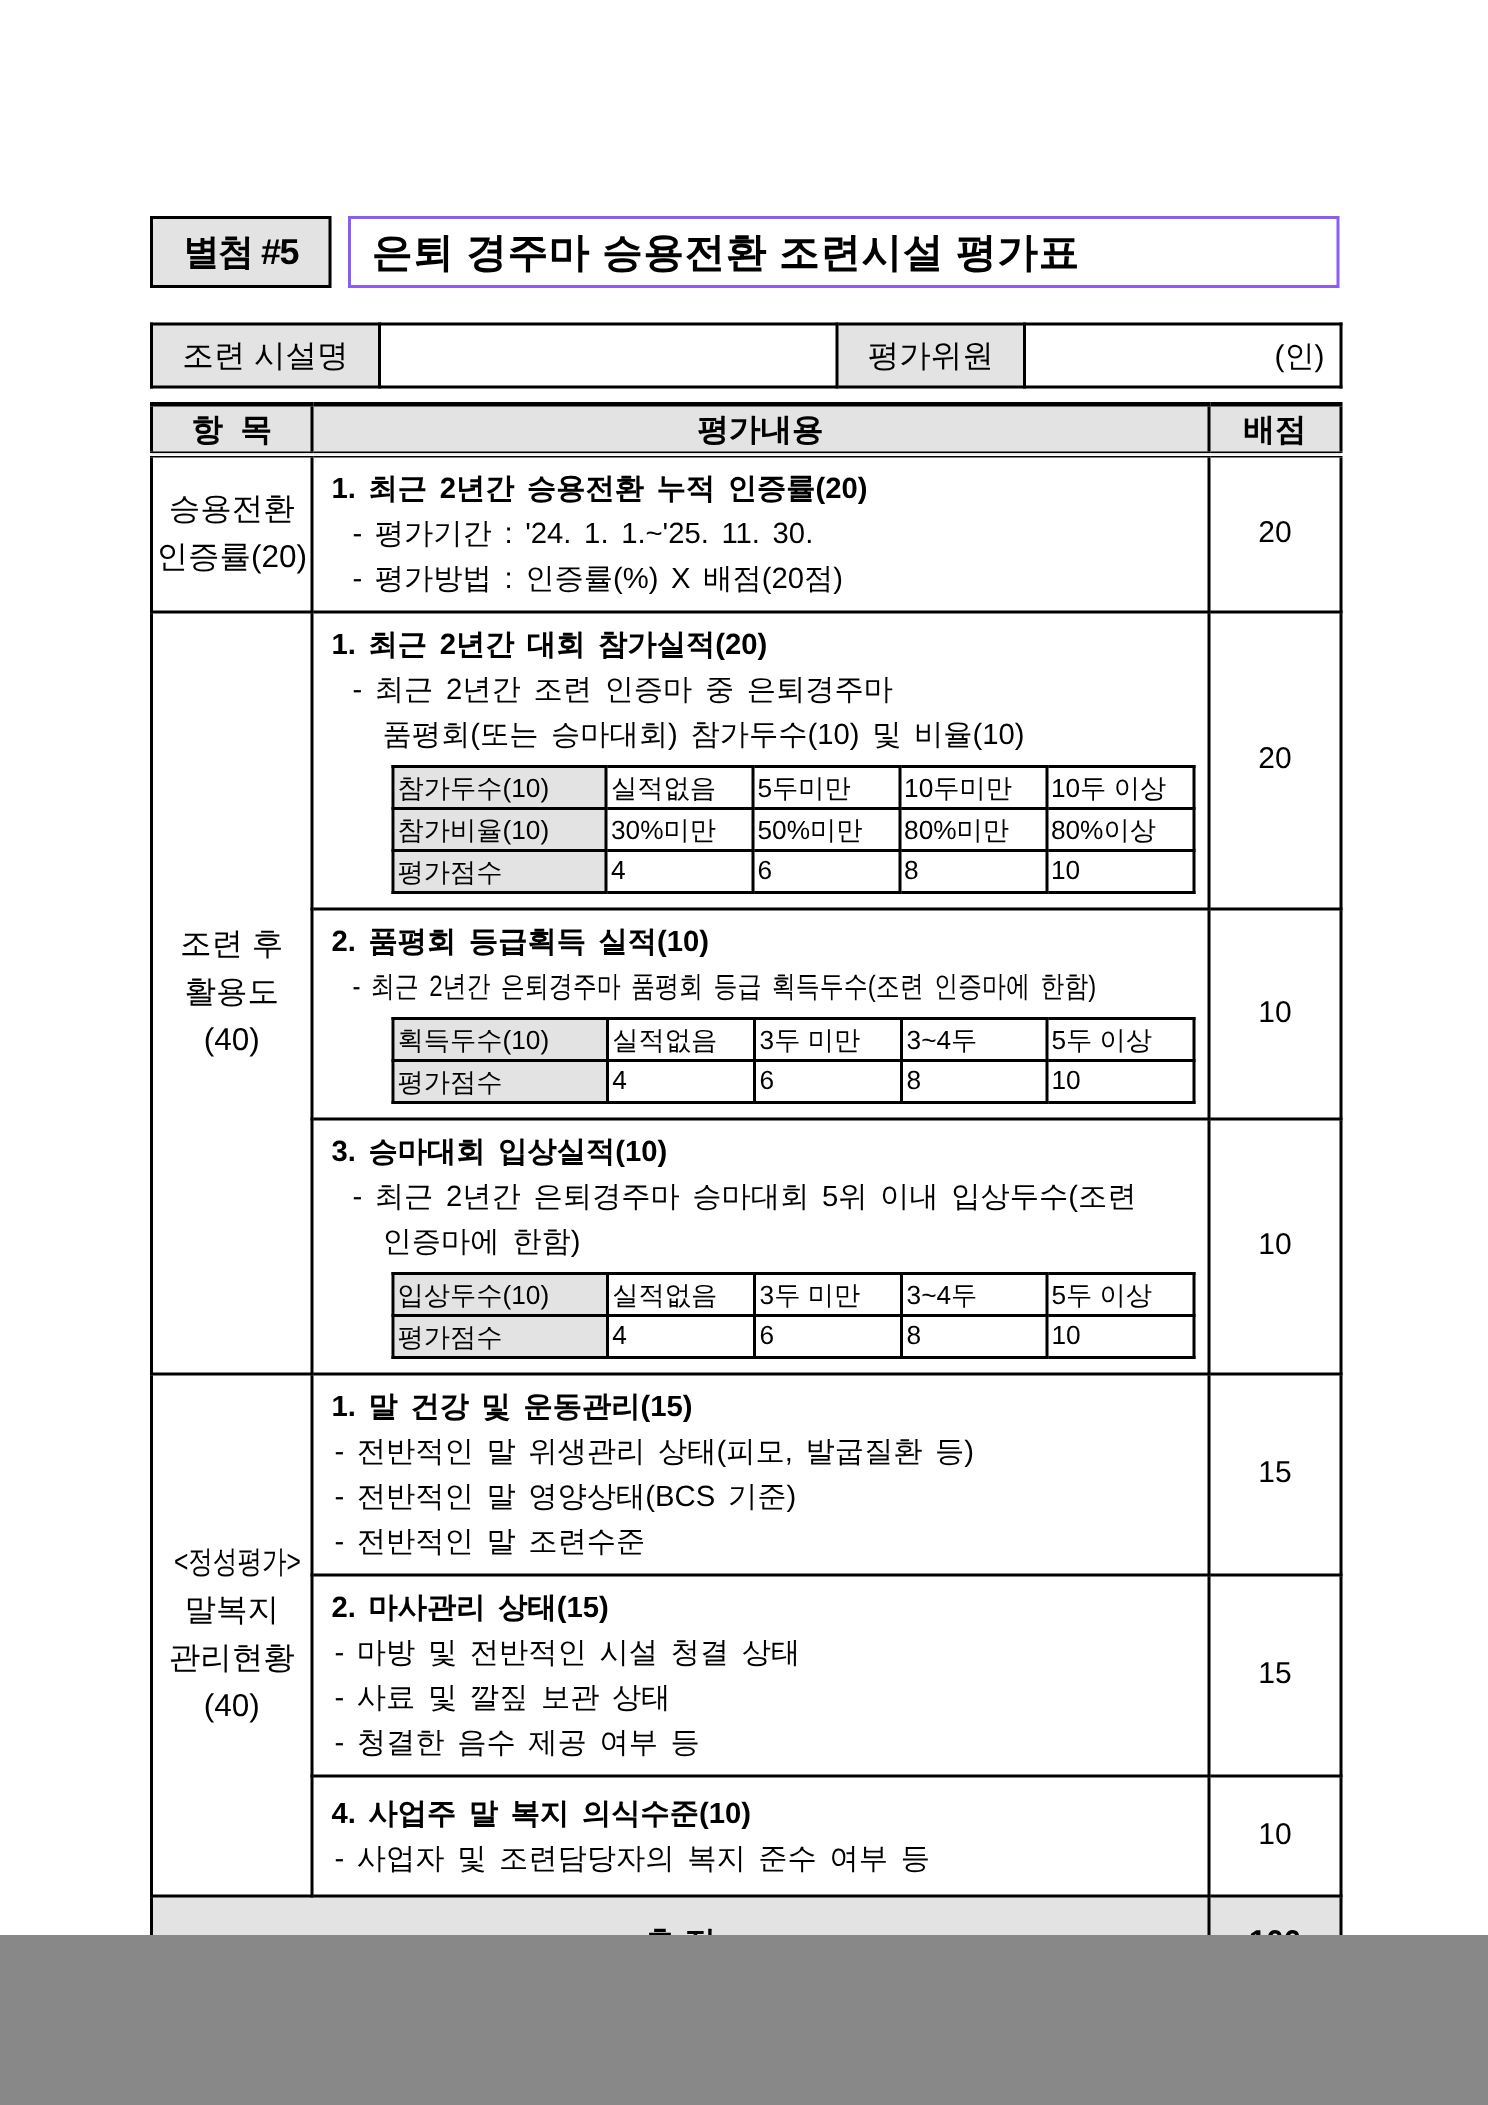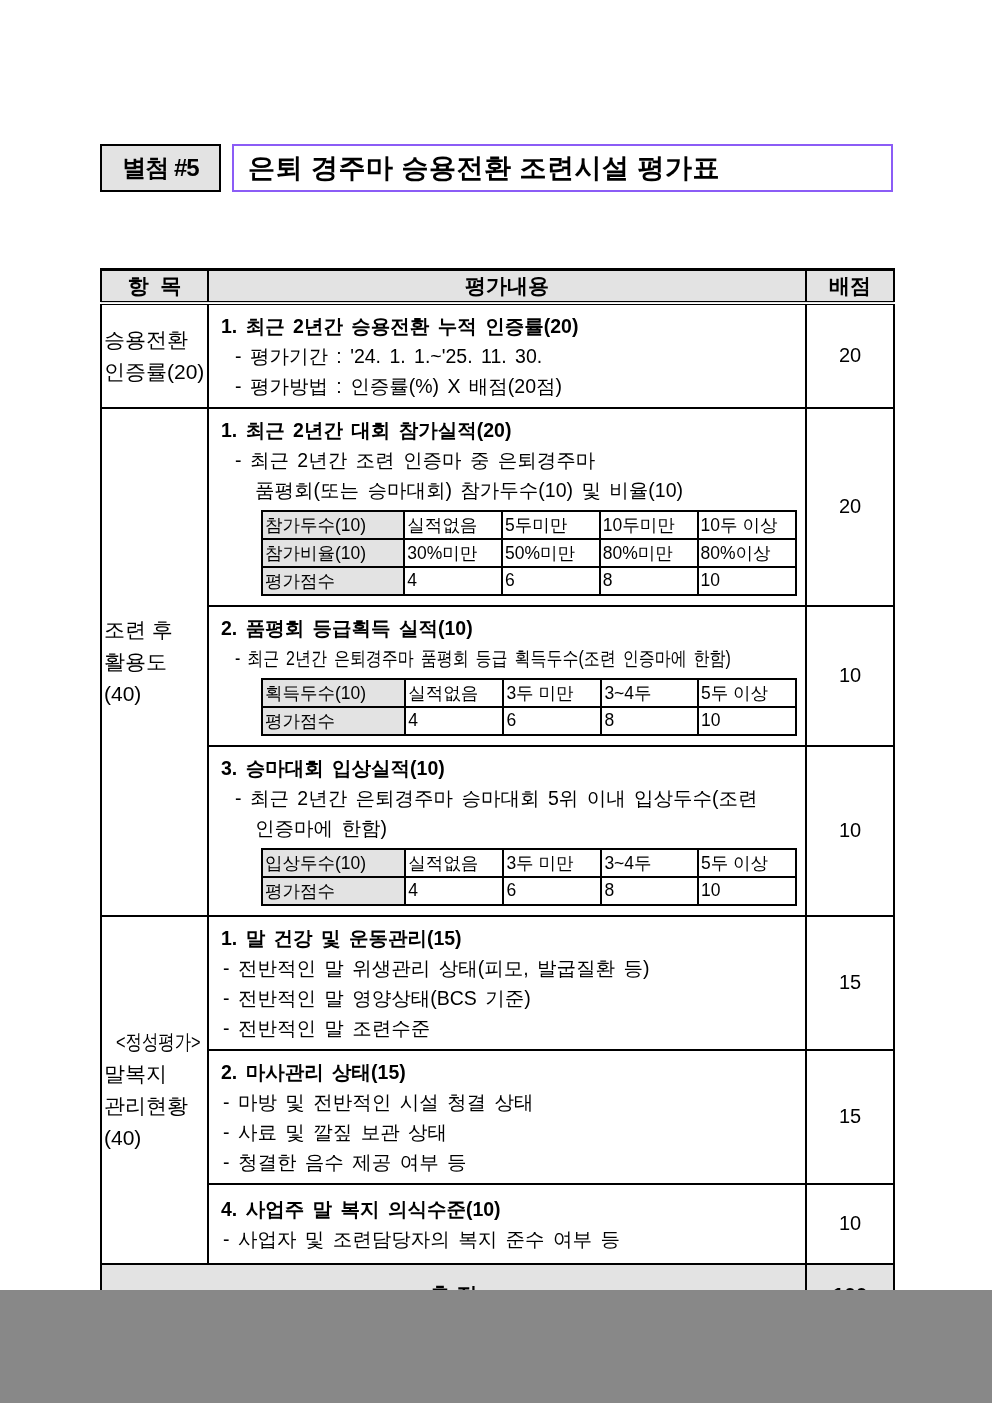--- a/index.html
+++ b/index.html
@@ -43,21 +43,21 @@
     border-top:3px solid #000; border-bottom:3px solid #000;
   }
   table.main th {
     background:#e3e3e3; border:2px solid #000; border-top:3px solid #000;
     border-bottom:4px double #000;
     height:33px; font-size:21px; font-weight:700; text-align:center;
     white-space:pre;
   }
   table.main td { border:2px solid #000; vertical-align:middle; }
   td.cat {
-    font-size:21px; line-height:32px; padding:4px 2px;
+    text-align:center; font-size:21px; line-height:32px; padding:4px 2px;
   }
   td.content { padding:6px 8px 6px 12px; font-size:19.5px; }
   .heading { font-weight:700; line-height:30px; word-spacing:3px; white-space:nowrap; }
   .bullet  { line-height:30px; padding-left:14px; word-spacing:3px; white-space:nowrap; }
   .bullet.wrap2 { padding-left:34px; }
   td.score { text-align:center; font-size:20px; }
   
   table.subtable {
     border-collapse:collapse; table-layout:fixed;
     margin:5px 0 3px 40px;
@@ -87,20 +87,36 @@
 
 <div class="page">
 
   <div class="attach-box">
     <span>별첨 #5</span>
   </div>
   <div class="title-box">
     <span>은퇴 경주마 승용전환 조련시설 평가표</span>
   </div>
 
+  <table class="info">
+    <colgroup>
+        <col style="width:152px">
+        <col style="width:305px">
+        <col style="width:125px">
+        <col style="width:211px">
+      </colgroup>
+    <tbody>
+        <tr>
+      <td class="lbl">조련 시설명</td>
+      <td></td>
+      <td class="lbl">평가위원</td>
+      <td class="seal">(인)</td>
+    </tr>
+  </tbody>
+    </table>
 
   <table class="main">
     <colgroup>
         <col style="width:107px">
         <col style="width:598px">
         <col style="width:88px">
       </colgroup>
     <tbody>
         <tr>
       <th>항  목</th>

